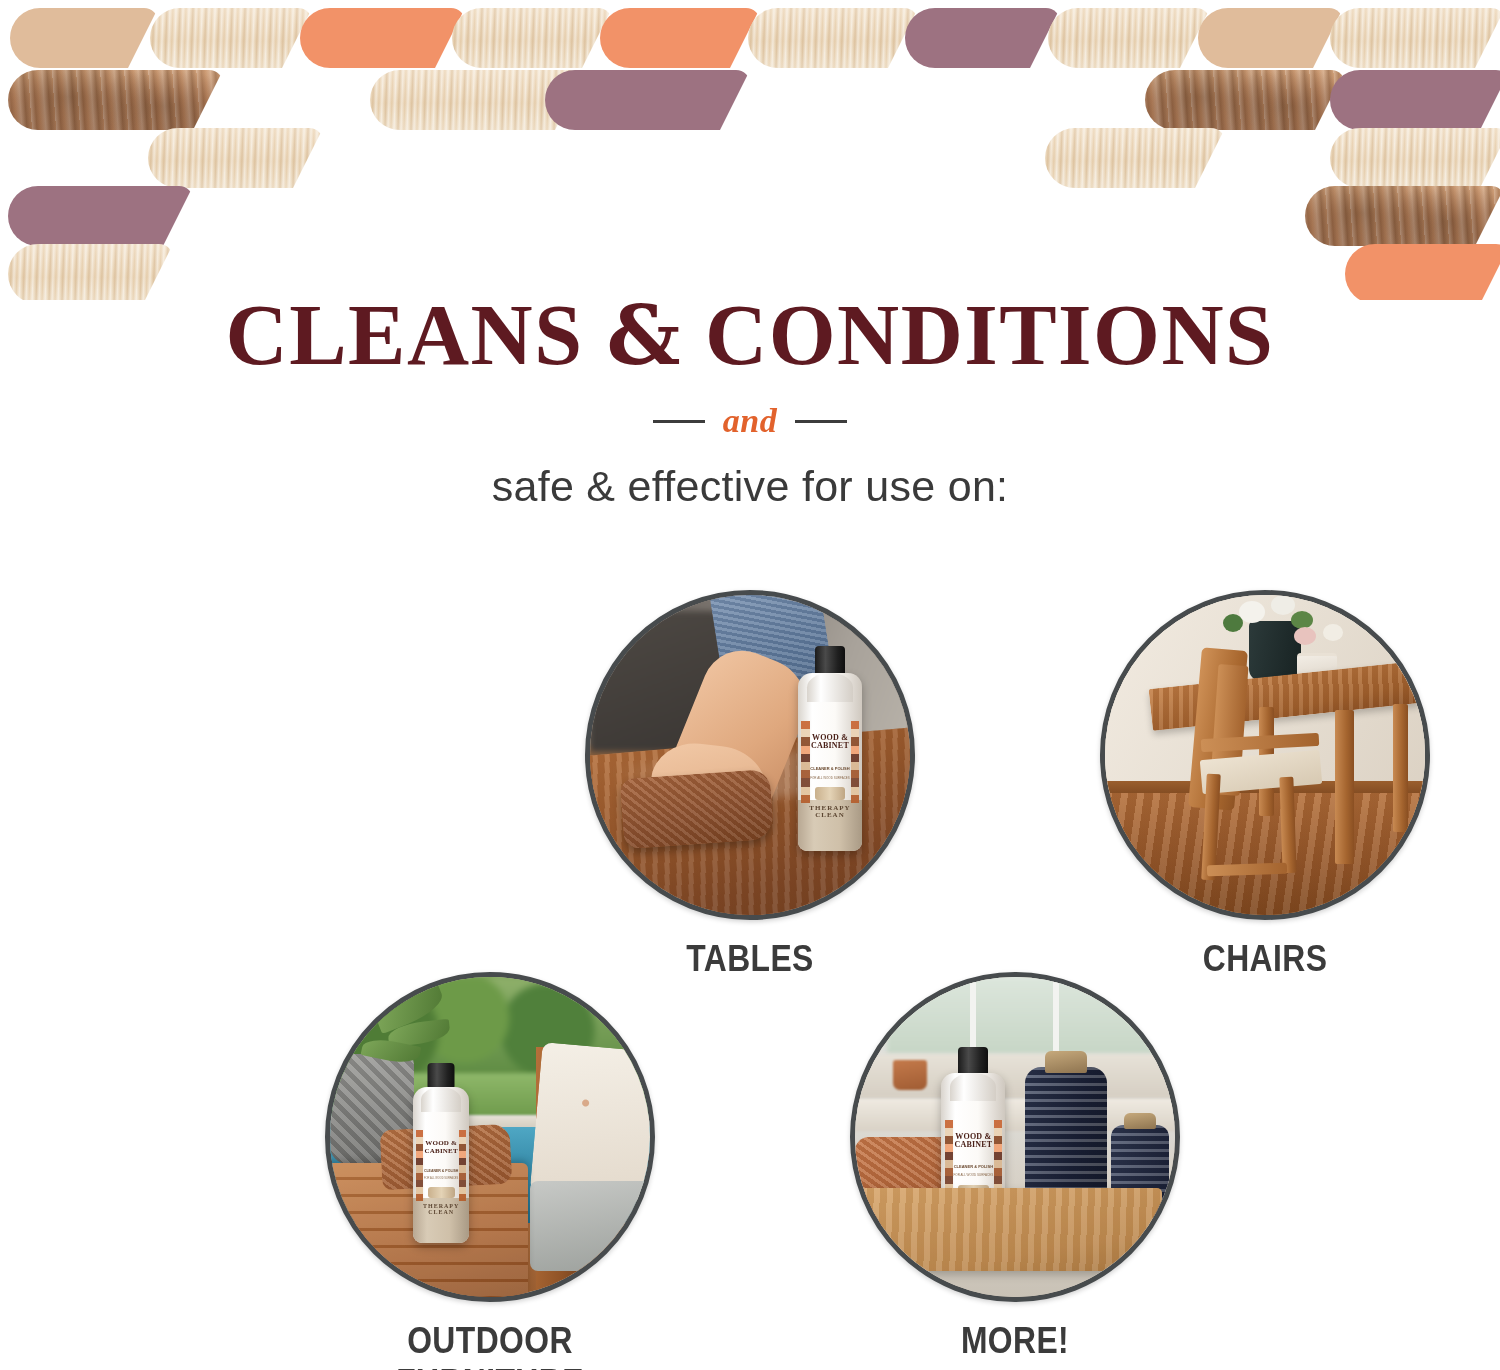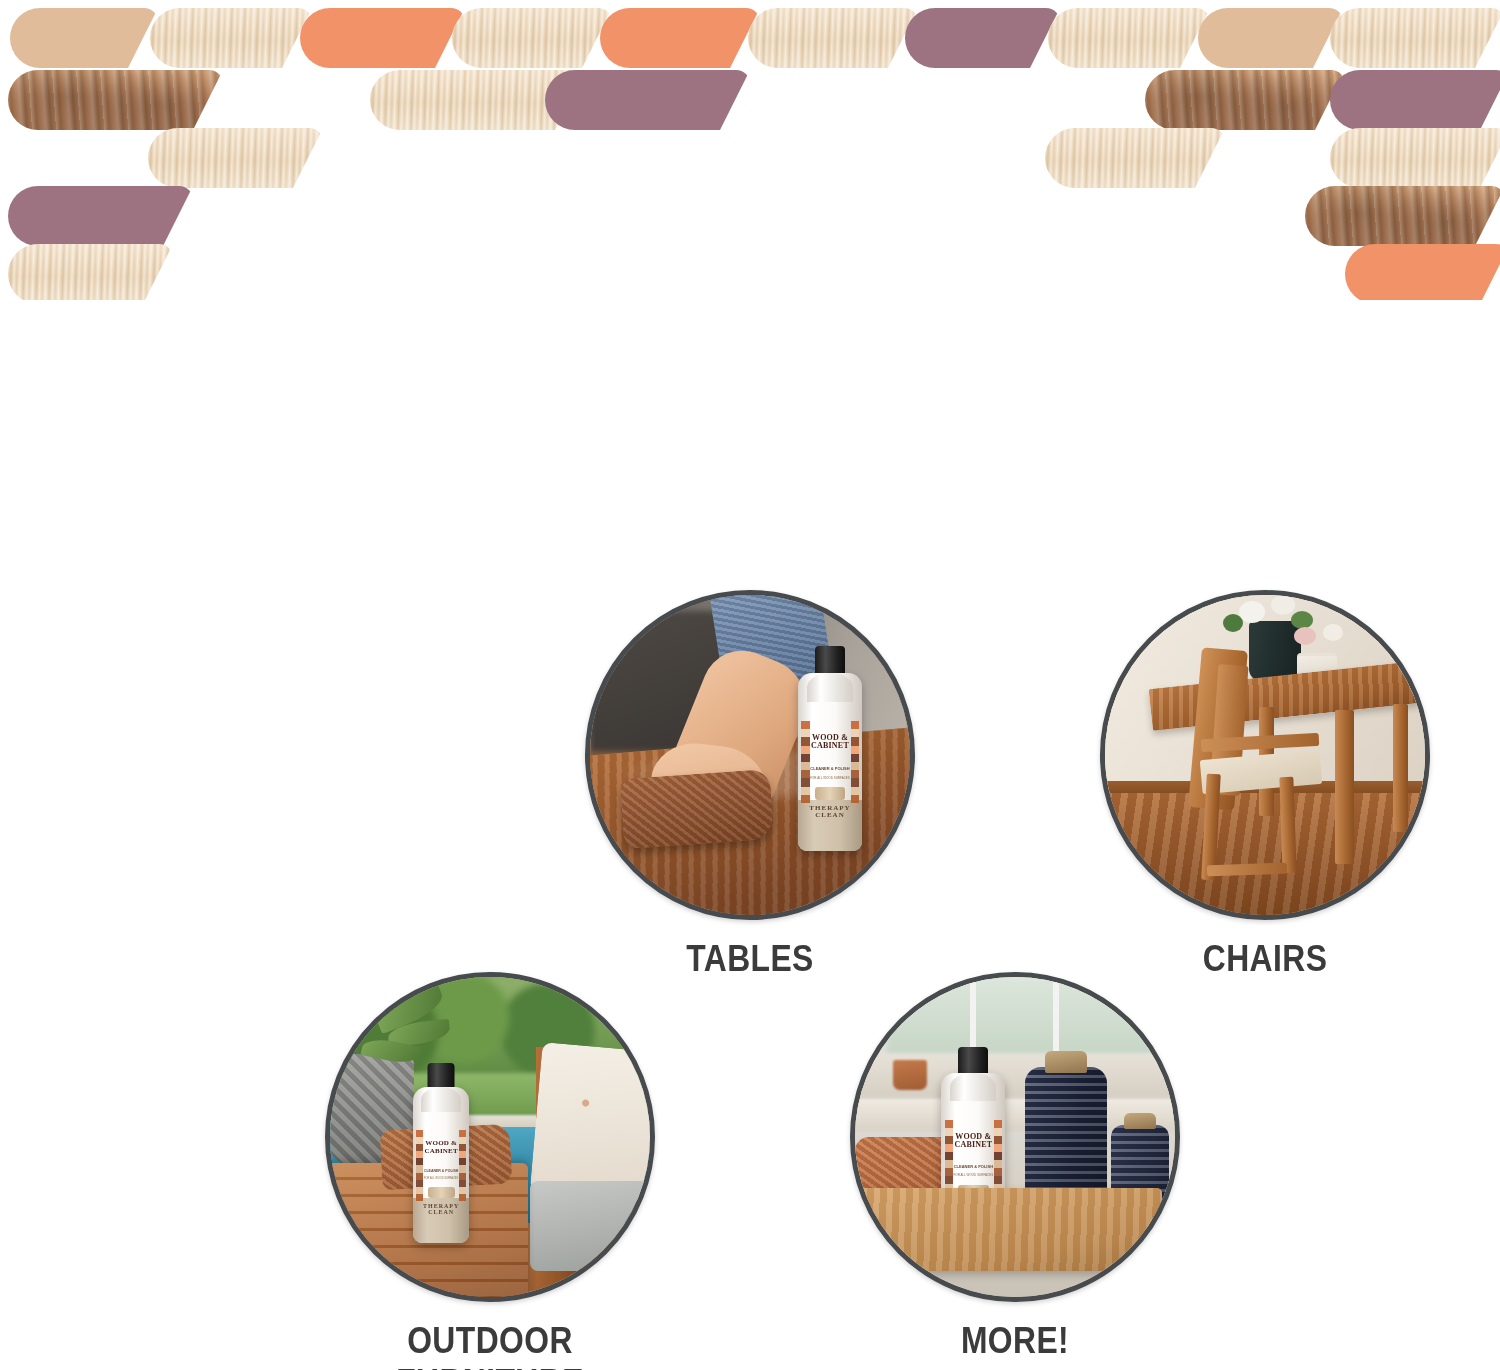--- a/index.html
+++ b/index.html
@@ -613,20 +613,31 @@
       <div class="plank p-mauve" style="left: 1330px; top: 70px; width: 180px;"></div>
       <div class="plank p-ash" style="left: 148px; top: 128px; width: 175px;"></div>
       <div class="plank p-ash" style="left: 1045px; top: 128px; width: 180px;"></div>
       <div class="plank p-ash" style="left: 1330px; top: 128px; width: 180px;"></div>
       <div class="plank p-mauve" style="left: 8px; top: 186px; width: 185px;"></div>
       <div class="plank p-walnut" style="left: 1305px; top: 186px; width: 200px;"></div>
       <div class="plank p-ash" style="left: 8px; top: 244px; width: 165px;"></div>
       <div class="plank p-coral" style="left: 1345px; top: 244px; width: 165px;"></div>
     </div>
 
+  <div id="headline-block">
+    <div id="headline"><span>CLEANS </span><span class="amp">&amp;</span><span> CONDITIONS</span></div>
+
+    <div id="and-row">
+      <span class="and-rule"></span>
+      <span id="and-word">and</span>
+      <span class="and-rule"></span>
+    </div>
+
+    <div id="subhead">safe &amp; effective for use on:</div>
+  </div>
 
 
   <div class="feature" style="left:585px; top:590px;">
     <div class="circle">
       <div class="photo ph-tables">
         <div class="tb-wall"></div>
         <div class="tb-sofa"></div>
         <div class="tb-top"></div>
         <div class="tb-sheen"></div>
         <div class="tb-sleeve"></div>

